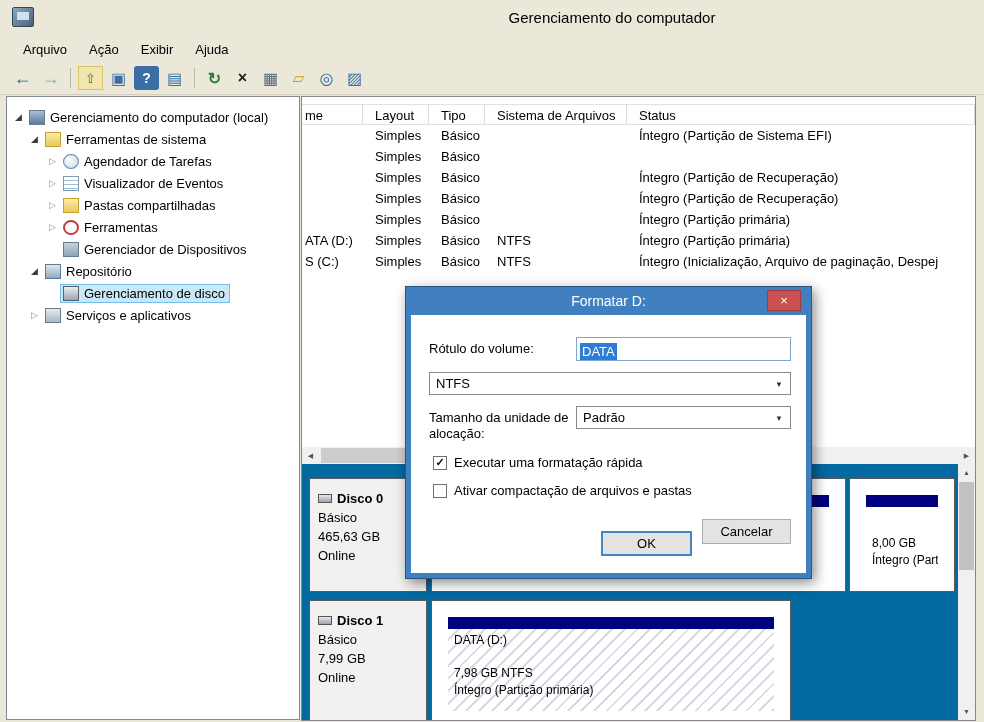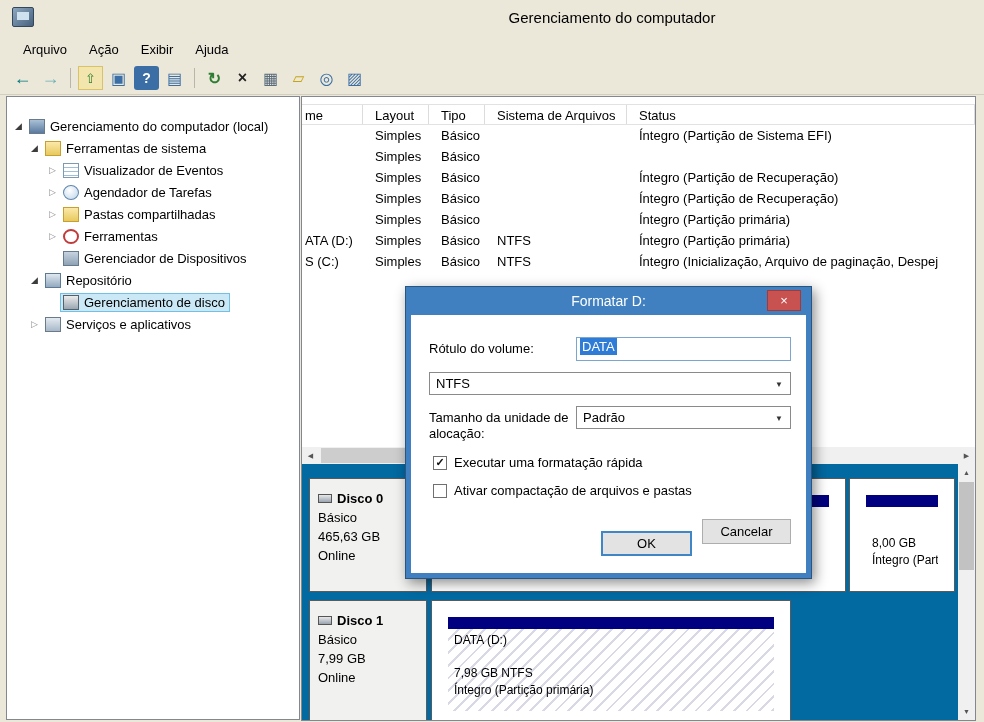--- a/index.html
+++ b/index.html
@@ -25,21 +25,21 @@
   .tb-help{background:#3a6ea5;color:#fff;font-weight:bold;border-radius:3px;font-size:14px}
   .tb-win{color:#3a6ea5}
   .tb-refresh{color:#2e7d32;font-weight:bold}
   .tb-del{color:#222;font-weight:bold}
   .tb-props{color:#5a6b7c}
   .tb-open{color:#c8a415;font-size:15px}
   .tb-find{color:#3a6ea5}
   .tb-disk{color:#3a6ea5}
 
   
-  .tree-panel{position:absolute;left:6px;top:96px;width:294px;height:624px;background:#fff;border:1px solid #828790;padding-top:18px;overflow:hidden}
+  .tree-panel{position:absolute;left:6px;top:96px;width:294px;height:624px;background:#fff;border:1px solid #828790;padding-top:9px;overflow:hidden}
   .tree-item{height:22px;display:flex;align-items:center;cursor:default;white-space:nowrap}
   .lvl0{padding-left:4px}.lvl1{padding-left:20px}.lvl2{padding-left:38px}
   .arrow{width:15px;flex:none;text-align:center;font-size:9px}
   .arrow.exp::before{content:"◢";color:#3c3c3c}
   .arrow.col::before{content:"▷";color:#8c8c8c}
   .node{display:flex;align-items:center;padding:1px 4px 1px 2px;border:1px solid transparent}
   .tree-item.selected .node{background:#cbe8f6;border:1px solid #70c0e7}
   .ti{width:16px;height:15px;margin-right:5px;flex:none;border:1px solid #6a7a8a}
   .ico-computer{background:linear-gradient(#a9c0d6,#5b7aa0)}
   .ico-tools{background:linear-gradient(#fbe9a8,#e8c95e);border-color:#c8a030}
@@ -94,21 +94,21 @@
 
   
   .dialog{position:absolute;left:405px;top:286px;width:407px;height:293px;background:#4080c0;border:1px solid #28567e;box-shadow:3px 4px 12px rgba(0,0,0,.45);z-index:50}
   .dlg-titlebar{position:relative;height:28px}
   .dlg-title{position:absolute;left:0;right:0;top:6px;text-align:center;color:#fff;font-size:14px}
   .dlg-close{position:absolute;right:10px;top:3px;width:34px;height:21px;background:#c85250;border:1px solid #a03b39;color:#fff;font-size:13px;display:flex;align-items:center;justify-content:center;cursor:default}
   .dlg-body{position:absolute;left:5px;right:5px;top:28px;bottom:5px;background:#fff}
   .frow{position:absolute;left:18px;width:362px;display:flex}
   .frow .flabel{width:147px;flex:none;padding-top:4px;line-height:16px}
   .r1{top:22px}.r2{top:57px}.r3{top:91px}
-  .ftext{flex:1;height:24px;border:1px solid #7aa6cf;background:#fff;display:flex;align-items:flex-start;padding-left:3px}
+  .ftext{flex:1;height:24px;border:1px solid #7aa6cf;background:#fff;display:flex;align-items:flex-end;padding-left:3px}
   .seltext{background:#2e7cd6;color:#fff;padding:1px 2px}
   .combo{flex:1;height:23px;border:1px solid #8a8a8a;background:#fff;display:flex;align-items:center;padding-left:6px;position:relative}
   .combo-arrow{position:absolute;right:7px;top:7px;font-size:8px;color:#333}
   .chkrow{position:absolute;left:22px;display:flex;align-items:center;gap:7px}
   .c1{top:140px}.c2{top:168px}
   .chk{width:14px;height:14px;border:1px solid #707070;background:#fff;display:flex;align-items:center;justify-content:center;font-size:11px;font-weight:bold;color:#111;flex:none}
   .btn{position:absolute;height:25px;background:#e3e3e3;border:1px solid #adadad;font-family:"Liberation Sans",sans-serif;font-size:13px;cursor:default}
   .btn.ok{left:190px;top:216px;width:91px;border:2px solid #3f86c7}
   .btn.cancel{left:291px;top:204px;width:89px}
 </style>
@@ -155,29 +155,29 @@
   <div class="tree-item lvl1">
     <span class="arrow exp"></span>
     <span class="node">
         <span class="ti ico-tools"></span>
         <span>Ferramentas de sistema</span>
       </span>
   </div>
   <div class="tree-item lvl2">
     <span class="arrow col"></span>
     <span class="node">
+        <span class="ti ico-clock"></span>
+        <span>Agendador de Tarefas</span>
+      </span>
+  </div>
+  <div class="tree-item lvl2">
+    <span class="arrow col"></span>
+    <span class="node">
         <span class="ti ico-events"></span>
         <span>Visualizador de Eventos</span>
-      </span>
-  </div>
-  <div class="tree-item lvl2">
-    <span class="arrow col"></span>
-    <span class="node">
-        <span class="ti ico-clock"></span>
-        <span>Agendador de Tarefas</span>
       </span>
   </div>
   <div class="tree-item lvl2">
     <span class="arrow col"></span>
     <span class="node">
         <span class="ti ico-shared"></span>
         <span>Pastas compartilhadas</span>
       </span>
   </div>
   <div class="tree-item lvl2">

